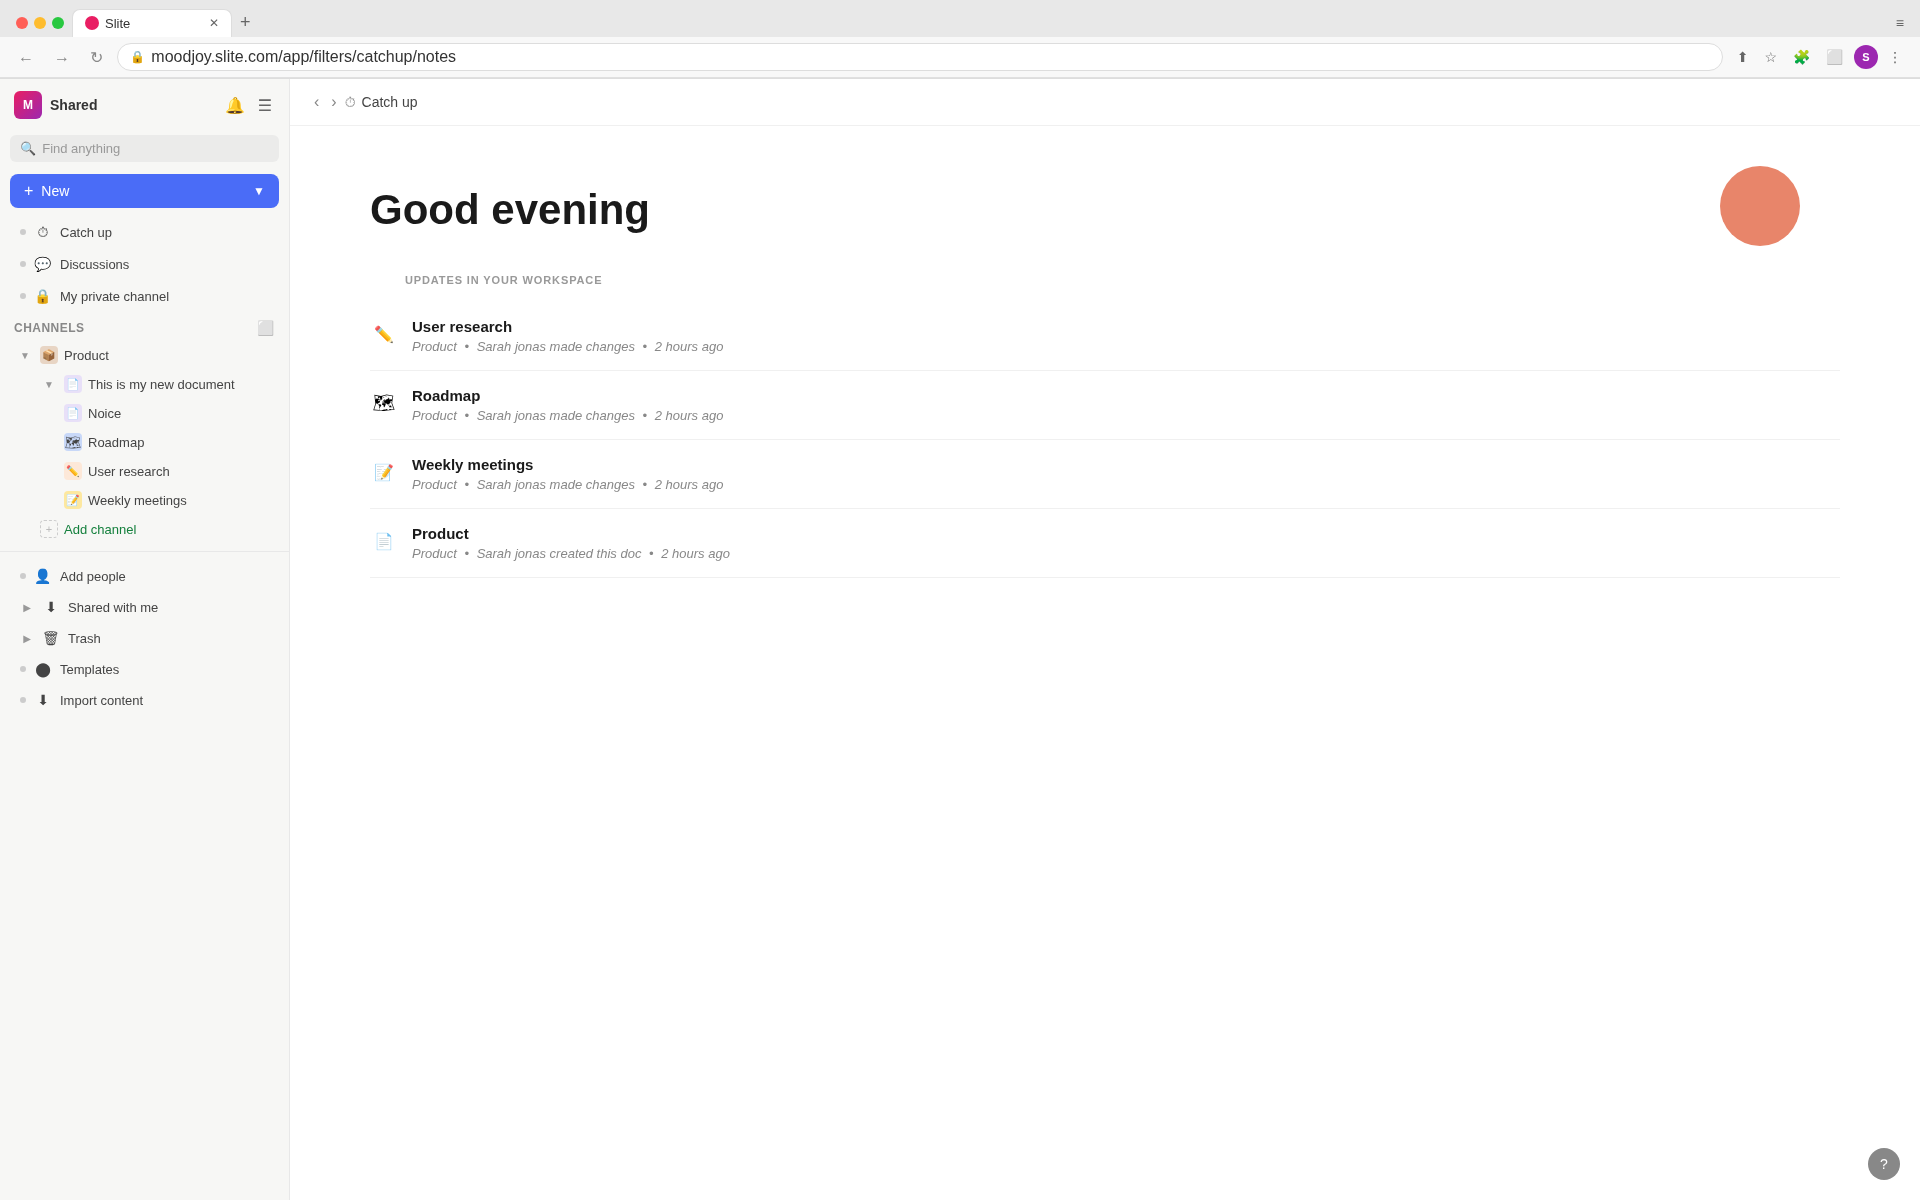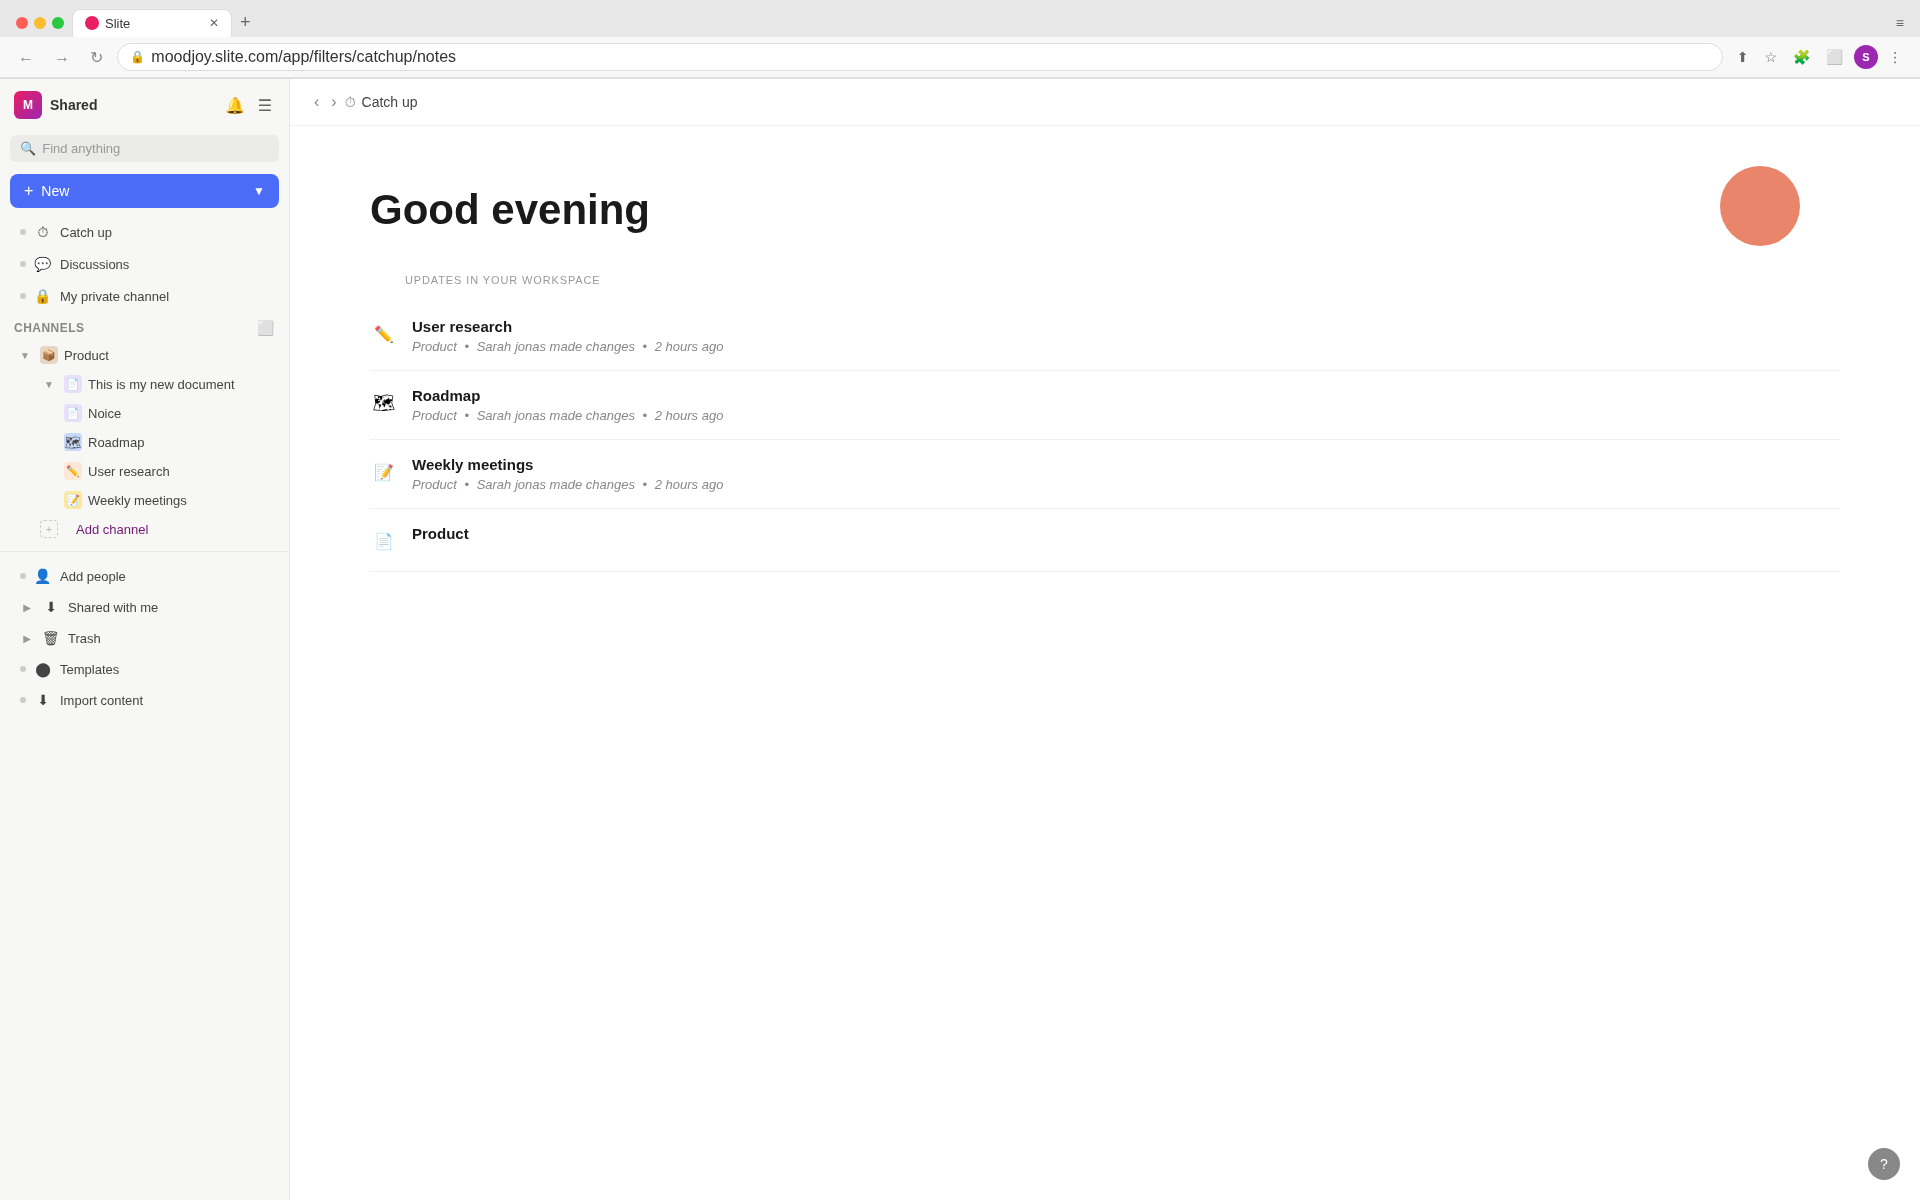--- a/index.html
+++ b/index.html
@@ -76,21 +76,21 @@
     .breadcrumb-nav { display: flex; align-items: center; gap: 4px; }
     .breadcrumb-btn { background: none; border: none; color: #888; cursor: pointer; font-size: 16px; padding: 4px; }
     .breadcrumb-item { display: flex; align-items: center; gap: 6px; font-size: 14px; color: #444; }
     .breadcrumb-clock { color: #888; font-size: 14px; }
 
     .main-content { flex: 1; overflow-y: auto; padding: 0 80px; position: relative; }
     .greeting { font-size: 42px; font-weight: 700; color: #1a1a1a; margin: 60px 0 40px; }
     .decoration-blob { position: absolute; top: 40px; right: 120px; width: 80px; height: 80px; background: #e8856a; border-radius: 50%; }
 
     .updates-section { margin-top: 20px; }
-    .updates-label { font-size: 11px; font-weight: 400; color: #999; letter-spacing: 0.08em; text-transform: uppercase; margin-bottom: 16px; padding-left: 35px; }
+    .updates-label { font-size: 11px; font-weight: 700; color: #999; letter-spacing: 0.08em; text-transform: uppercase; margin-bottom: 16px; padding-left: 35px; }
     .update-item { display: flex; align-items: flex-start; padding: 16px 0; border-bottom: 1px solid #f0f0f0; gap: 14px; }
     .update-icon { width: 28px; height: 28px; display: flex; align-items: center; justify-content: center; font-size: 16px; flex-shrink: 0; margin-top: 2px; }
     .update-body { flex: 1; }
     .update-title { font-size: 15px; font-weight: 600; color: #1a1a1a; margin-bottom: 4px; }
     .update-meta { font-size: 13px; color: #888; font-style: italic; }
     .update-meta-dot { margin: 0 4px; }
 
     
     ::-webkit-scrollbar { width: 6px; }
     ::-webkit-scrollbar-track { background: transparent; }
@@ -220,21 +220,21 @@
 
       <div class="channel-item sub-item">
         <span class="channel-expand" style="opacity:0;"></span>
         <span class="channel-icon" style="background:#fde8a0;">📝</span>
         <span class="channel-label">Weekly meetings</span>
       </div>
 
       <div class="channel-item add-channel-item">
         <span class="channel-expand" style="opacity:0;"></span>
         <span class="channel-icon" style="background:transparent;border:1.5px dashed #ccc; color:#bbb;">+</span>
-        <span class="channel-label" style="color:#701a75;margin-left:12px;">Add channel</span>
+        <span class="channel-label" style="color:#15803d;">Add channel</span>
       </div>
 
       <div class="bottom-items">
         <div class="nav-item">
           <span class="nav-dot"></span>
           <span class="nav-icon">👤</span>
           <span class="nav-label">Add people</span>
         </div>
         <div class="nav-item">
           <span class="nav-expand">▶</span>
@@ -318,20 +318,27 @@
               <span class="update-meta-dot">•</span>
               <span>2 hours ago</span>
             </div>
           </div>
         </div>
 
         <div class="update-item">
           <div class="update-icon">📄</div>
           <div class="update-body">
             <div class="update-title">Product</div>
+            <div class="update-meta">
+              <span>Product</span>
+              <span class="update-meta-dot">•</span>
+              <span>Sarah jonas created this doc</span>
+              <span class="update-meta-dot">•</span>
+              <span>2 hours ago</span>
+            </div>
           </div>
         </div>
 
       </div>
     </div>
   </div>
 </div>
 
 <div style="position:fixed; bottom:20px; right:20px; width:32px; height:32px; background:#888; border-radius:50%; display:flex; align-items:center; justify-content:center; color:white; font-size:14px; cursor:pointer; z-index:100;">?</div>
 

